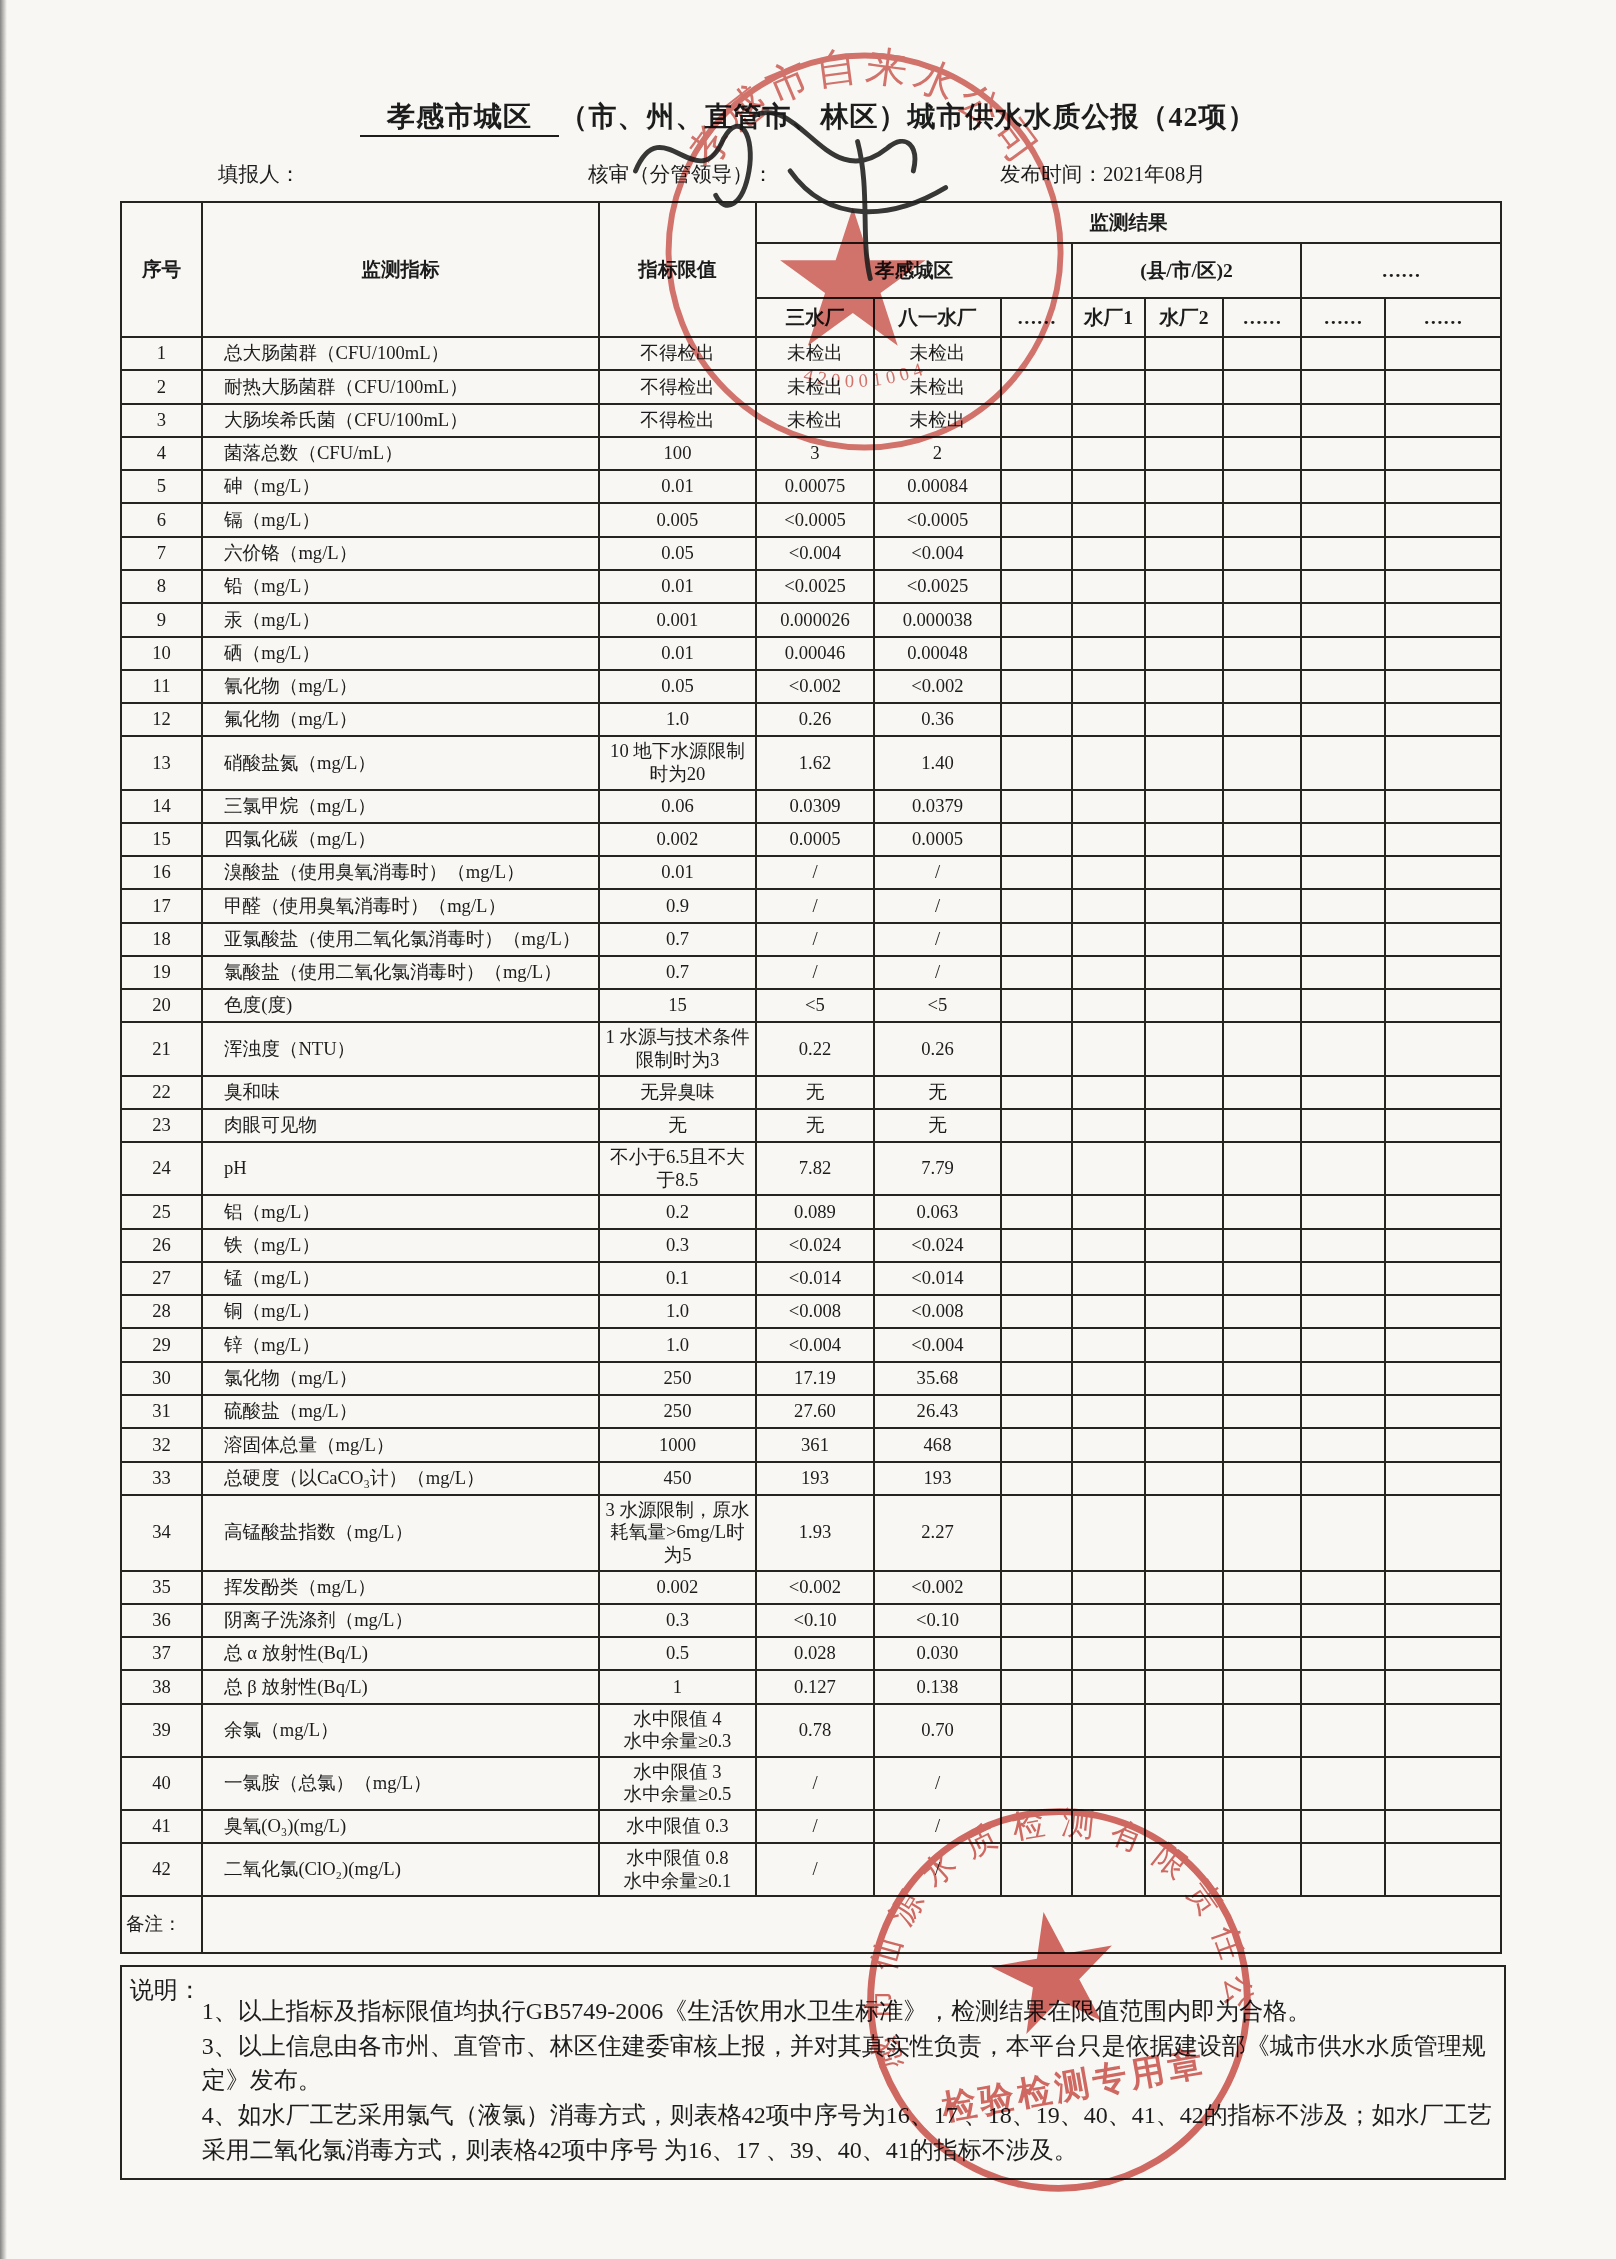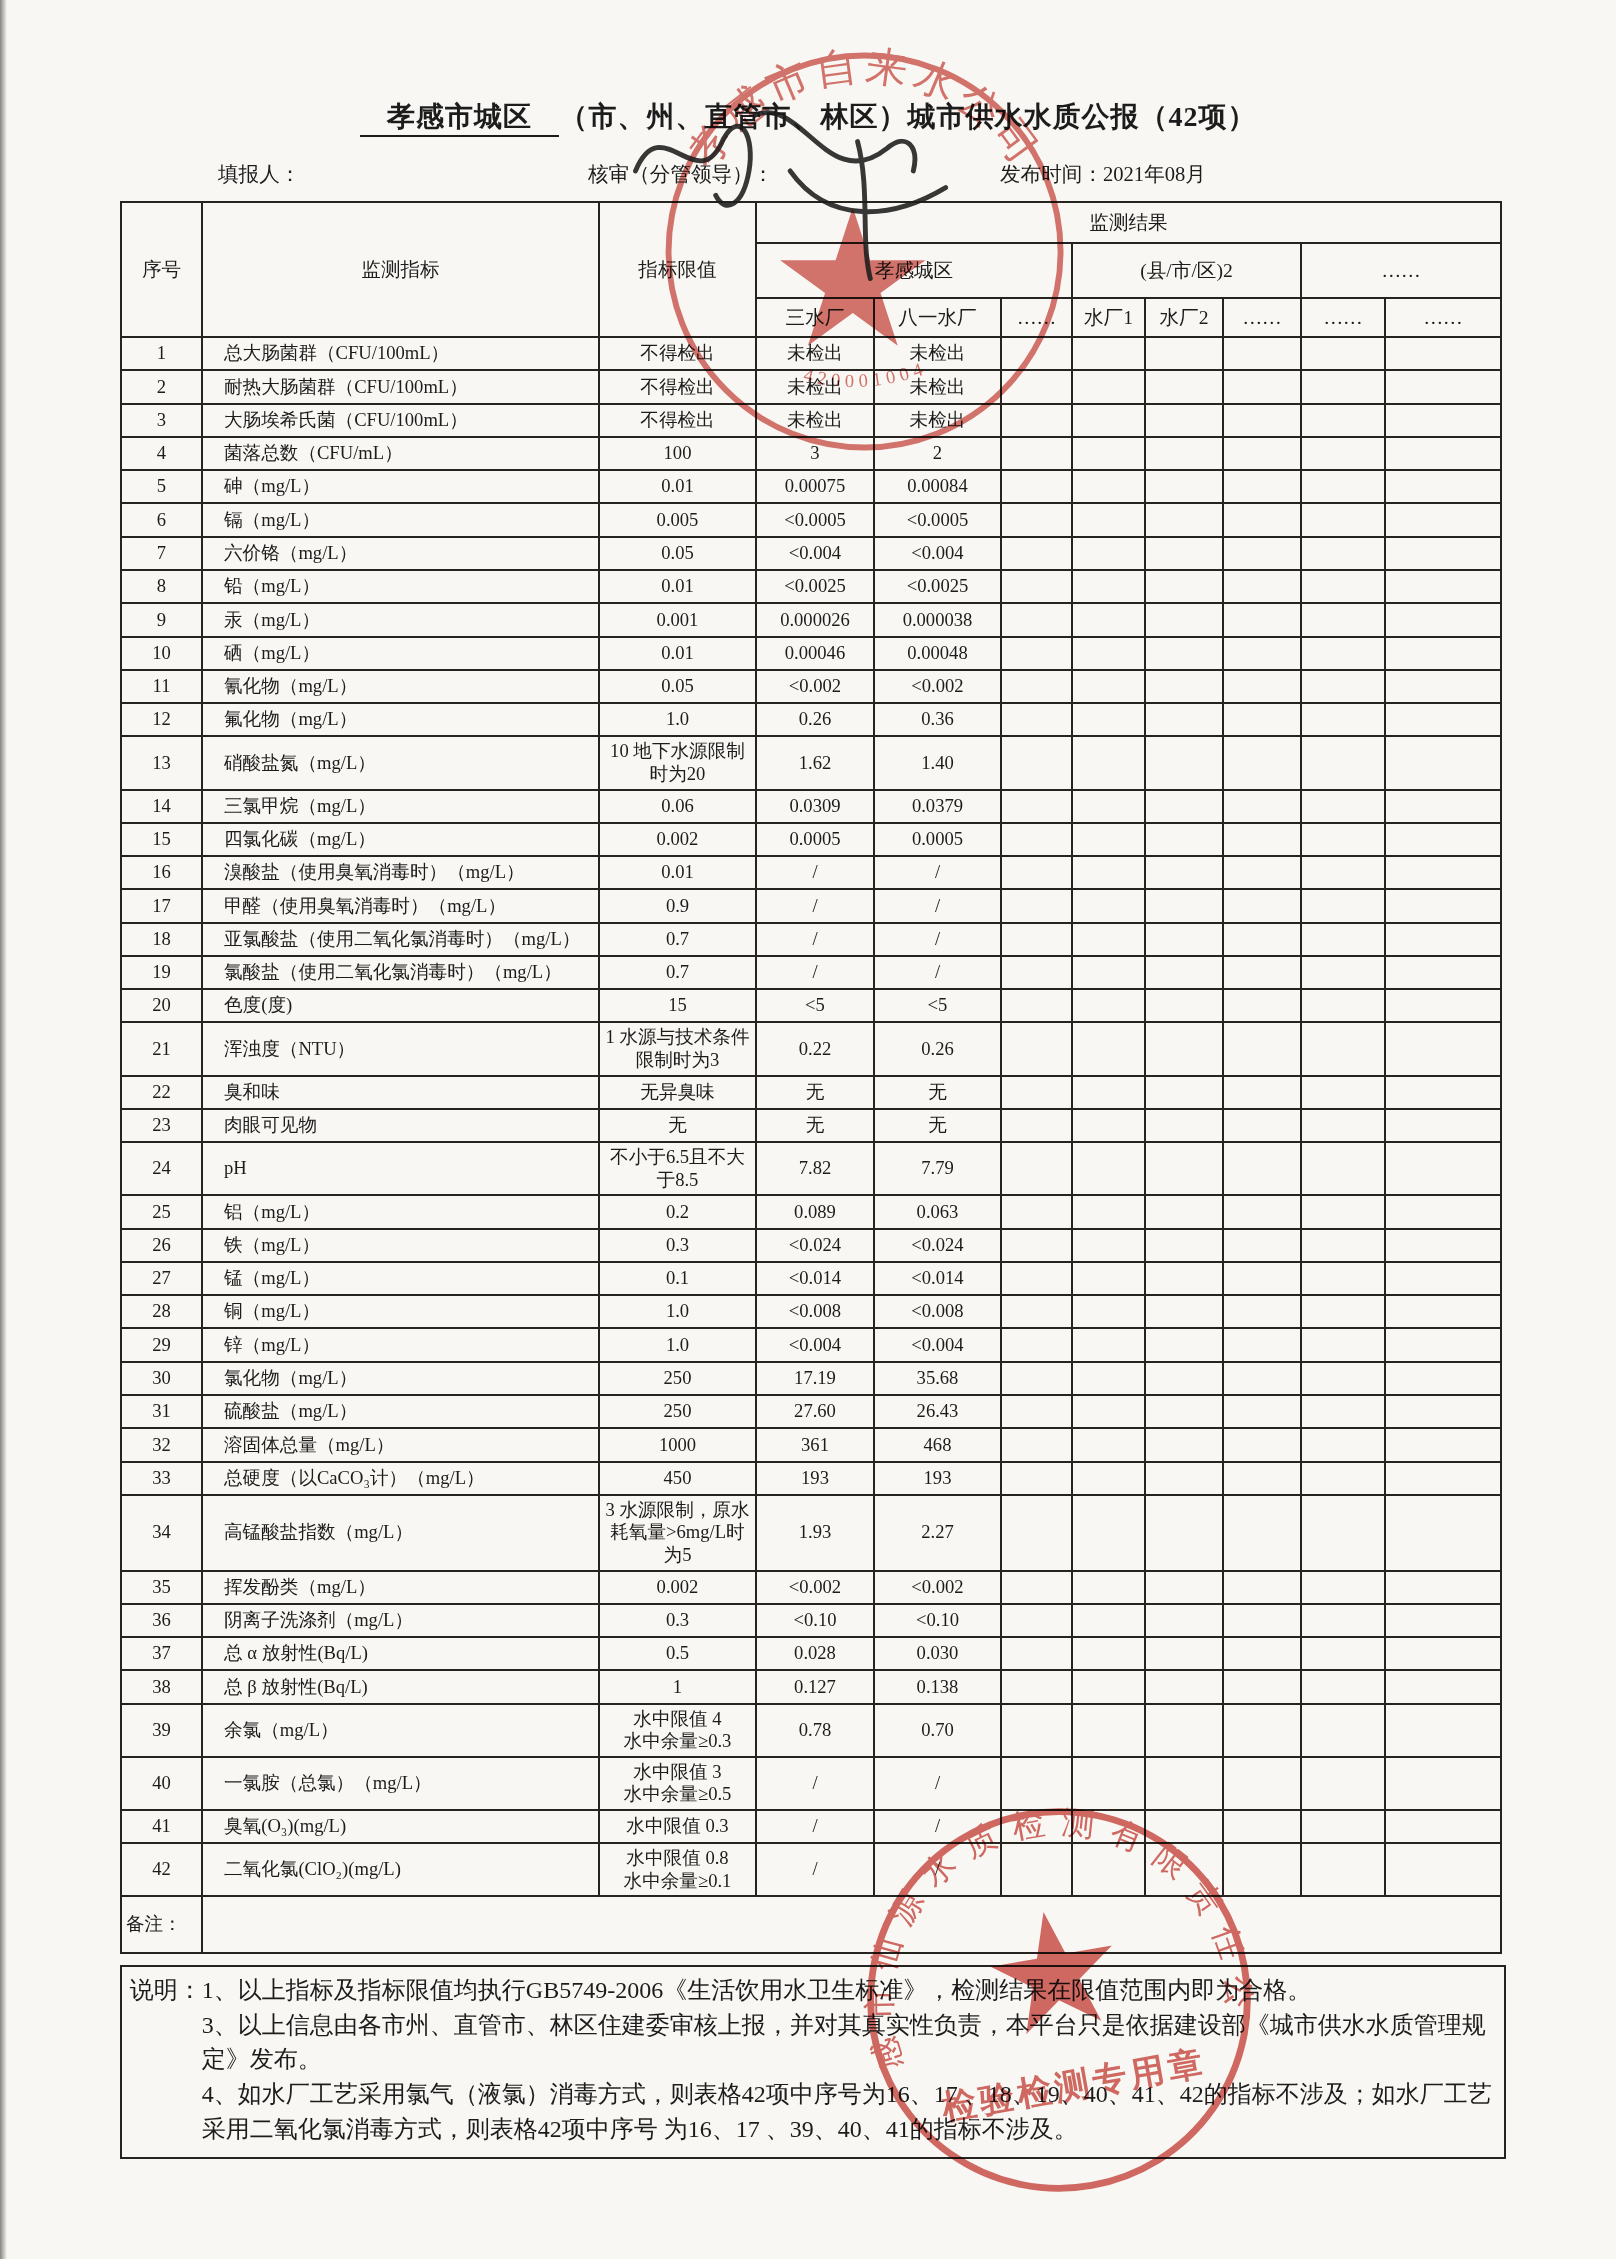--- a/index.html
+++ b/index.html
@@ -17,33 +17,33 @@
     font-size:28px;font-weight:bold;letter-spacing:1px;}
   .title-row .region{border-bottom:2px solid #1c1c1c;padding:0 27.4px 2.9px 27.4px;}
   .meta-row{position:absolute;top:160px;left:0;width:100%;font-size:20.6px;}
   .meta-row .m1{position:absolute;left:218px;top:0;}
   .meta-row .m2{position:absolute;left:588px;top:0;}
   .meta-row .m3{position:absolute;left:1000px;top:0;}
   .tbl{position:absolute;top:201px;left:120px;width:1380px;
     border-collapse:collapse;table-layout:fixed;font-size:18.6px;}
   .tbl th,.tbl td{border:2px solid #26241f;padding:2.9px 3.9px;text-align:center;
     vertical-align:middle;line-height:1.22;word-break:break-all;}
-  .tbl thead th{font-weight:normal;font-size:19.6px;}
+  .tbl thead th{font-weight:bold;font-size:19.6px;}
   .tbl td.left{text-align:left;padding-left:21px;word-break:keep-all;}
   .tbl td.limit{white-space:pre-line;}
   .hr1{height:41px;} .hr2{height:55px;} .hr3{height:39px;}
   .tbl tbody tr{min-height:29px;}
   .tbl td{height:25.5px;}
   .remark-row td{height:49px;}
   .remark-label{text-align:left !important;padding-left:3.9px !important;}
   .notes-box{position:absolute;left:120px;width:1364px;
     border:2px solid #26241f;padding:5.9px 9.8px 9.8px 7.8px;
     font-size:24px;line-height:1.45;display:flex;}
   .notes-label{flex:0 0 63px;white-space:nowrap;}
-  .notes-body{flex:1;}
+  .notes-body{flex:1;margin-top:21px;}
   .stamp{position:absolute;pointer-events:none;mix-blend-mode:multiply;}
   .sig{position:absolute;left:608px;top:78px;pointer-events:none;}
 </style>
 </head>
 <body>
 
 <div class="scan-edge"></div>
 
 <div class="title-row">
   <span class="region">孝感市城区</span><span>（市、州、直管市、林区）城市供水水质公报（42项）</span>

